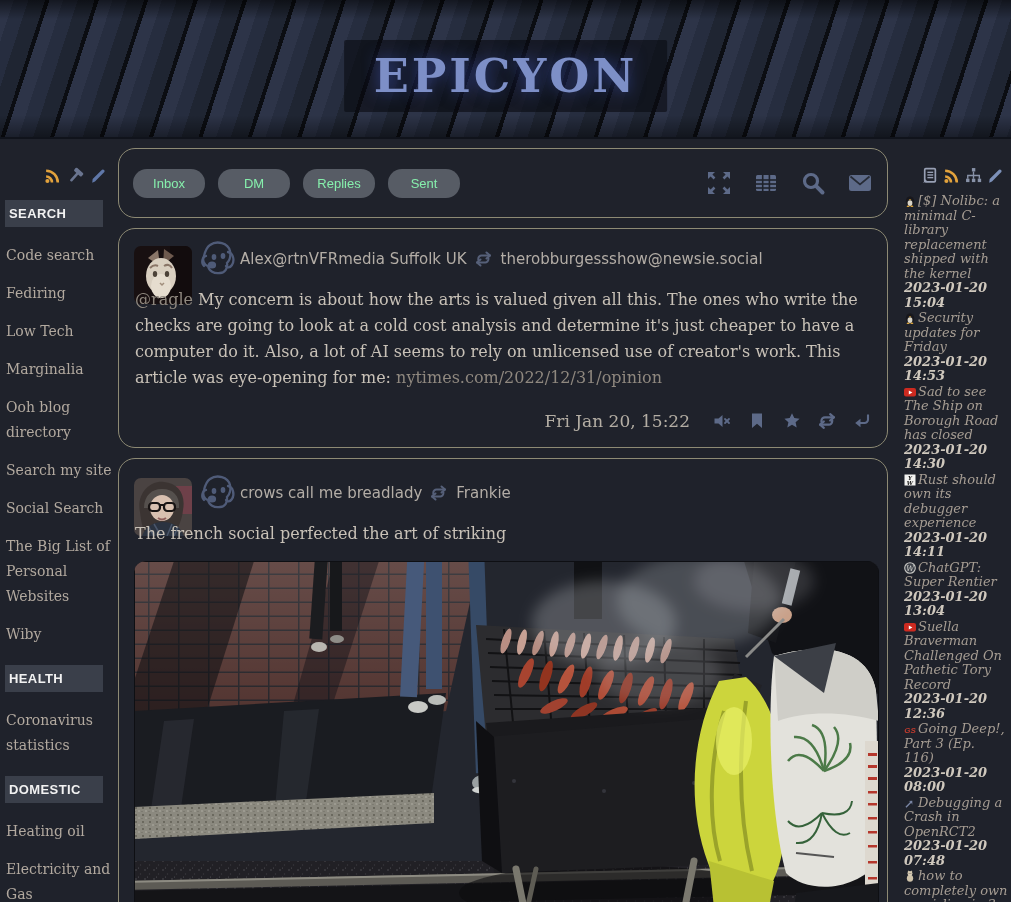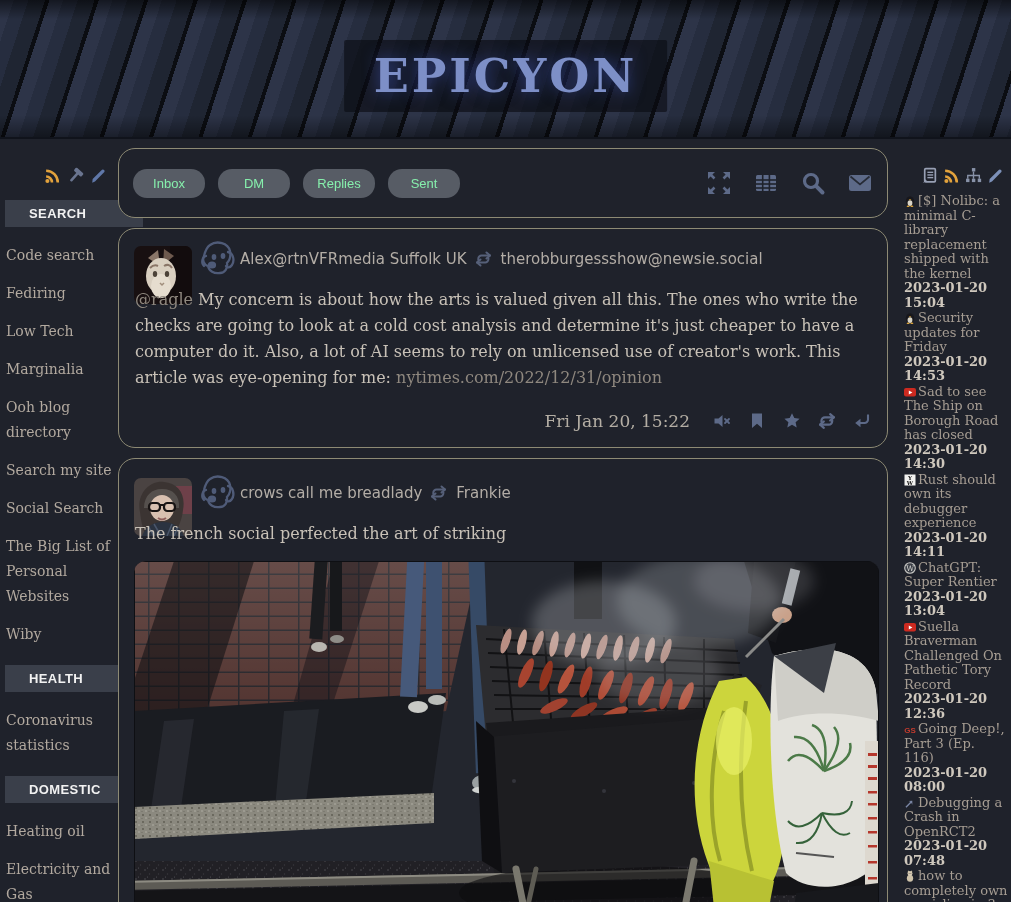--- a/index.html
+++ b/index.html
@@ -19,30 +19,30 @@
   }
   .banner-title{
     position:absolute;left:50%;top:40px;transform:translateX(-50%);
     background:rgba(9,11,18,.62);padding:9px 30px;border-radius:2px;
     font-family:"DejaVu Serif",serif;font-weight:bold;font-size:46px;
     color:#7d8fc7;letter-spacing:3px;text-shadow:0 0 16px rgba(70,95,210,.55);
     white-space:nowrap;
   }
   
   .left-col{position:absolute;left:0;top:137px;bottom:0;width:117px;}
-  .right-col{position:absolute;right:1px;top:137px;bottom:0;width:110px;}
+  .right-col{position:absolute;right:1px;top:137px;bottom:0;width:110px;font-style:italic;}
   .center-col{position:absolute;left:118px;top:137px;bottom:0;width:773px;}
   .icon-row{display:flex;justify-content:flex-end;align-items:center;gap:6px;padding:30px 10px 8px 0;}
   .icn{width:17px;height:17px;display:inline-flex;cursor:pointer;}
   .icn svg{width:100%;height:100%;}
   
   .sb-header{
     background:#3a3f4a;color:#f2f2f2;font-family:"Liberation Sans","DejaVu Sans",sans-serif;
     font-size:13px;font-weight:bold;letter-spacing:.4px;
-    padding:6px 24px;margin:8px 0 10px 5px;width:90px;
+    padding:6px 4px;margin:8px 0 10px 5px;width:90px;
   }
   .sb-links{margin:16px 0 18px 0;}
   .sb-link{
     display:block;font-family:"DejaVu Serif",serif;font-size:14px;line-height:25px;
     color:#b2a99f;margin:13px 4px 13px 6px;cursor:pointer;text-decoration:none;
   }
   
   .tl-box{
     position:absolute;left:0;width:770px;border:1px solid #8d8a74;border-radius:17px;
     box-sizing:border-box;background:#1f222b;

